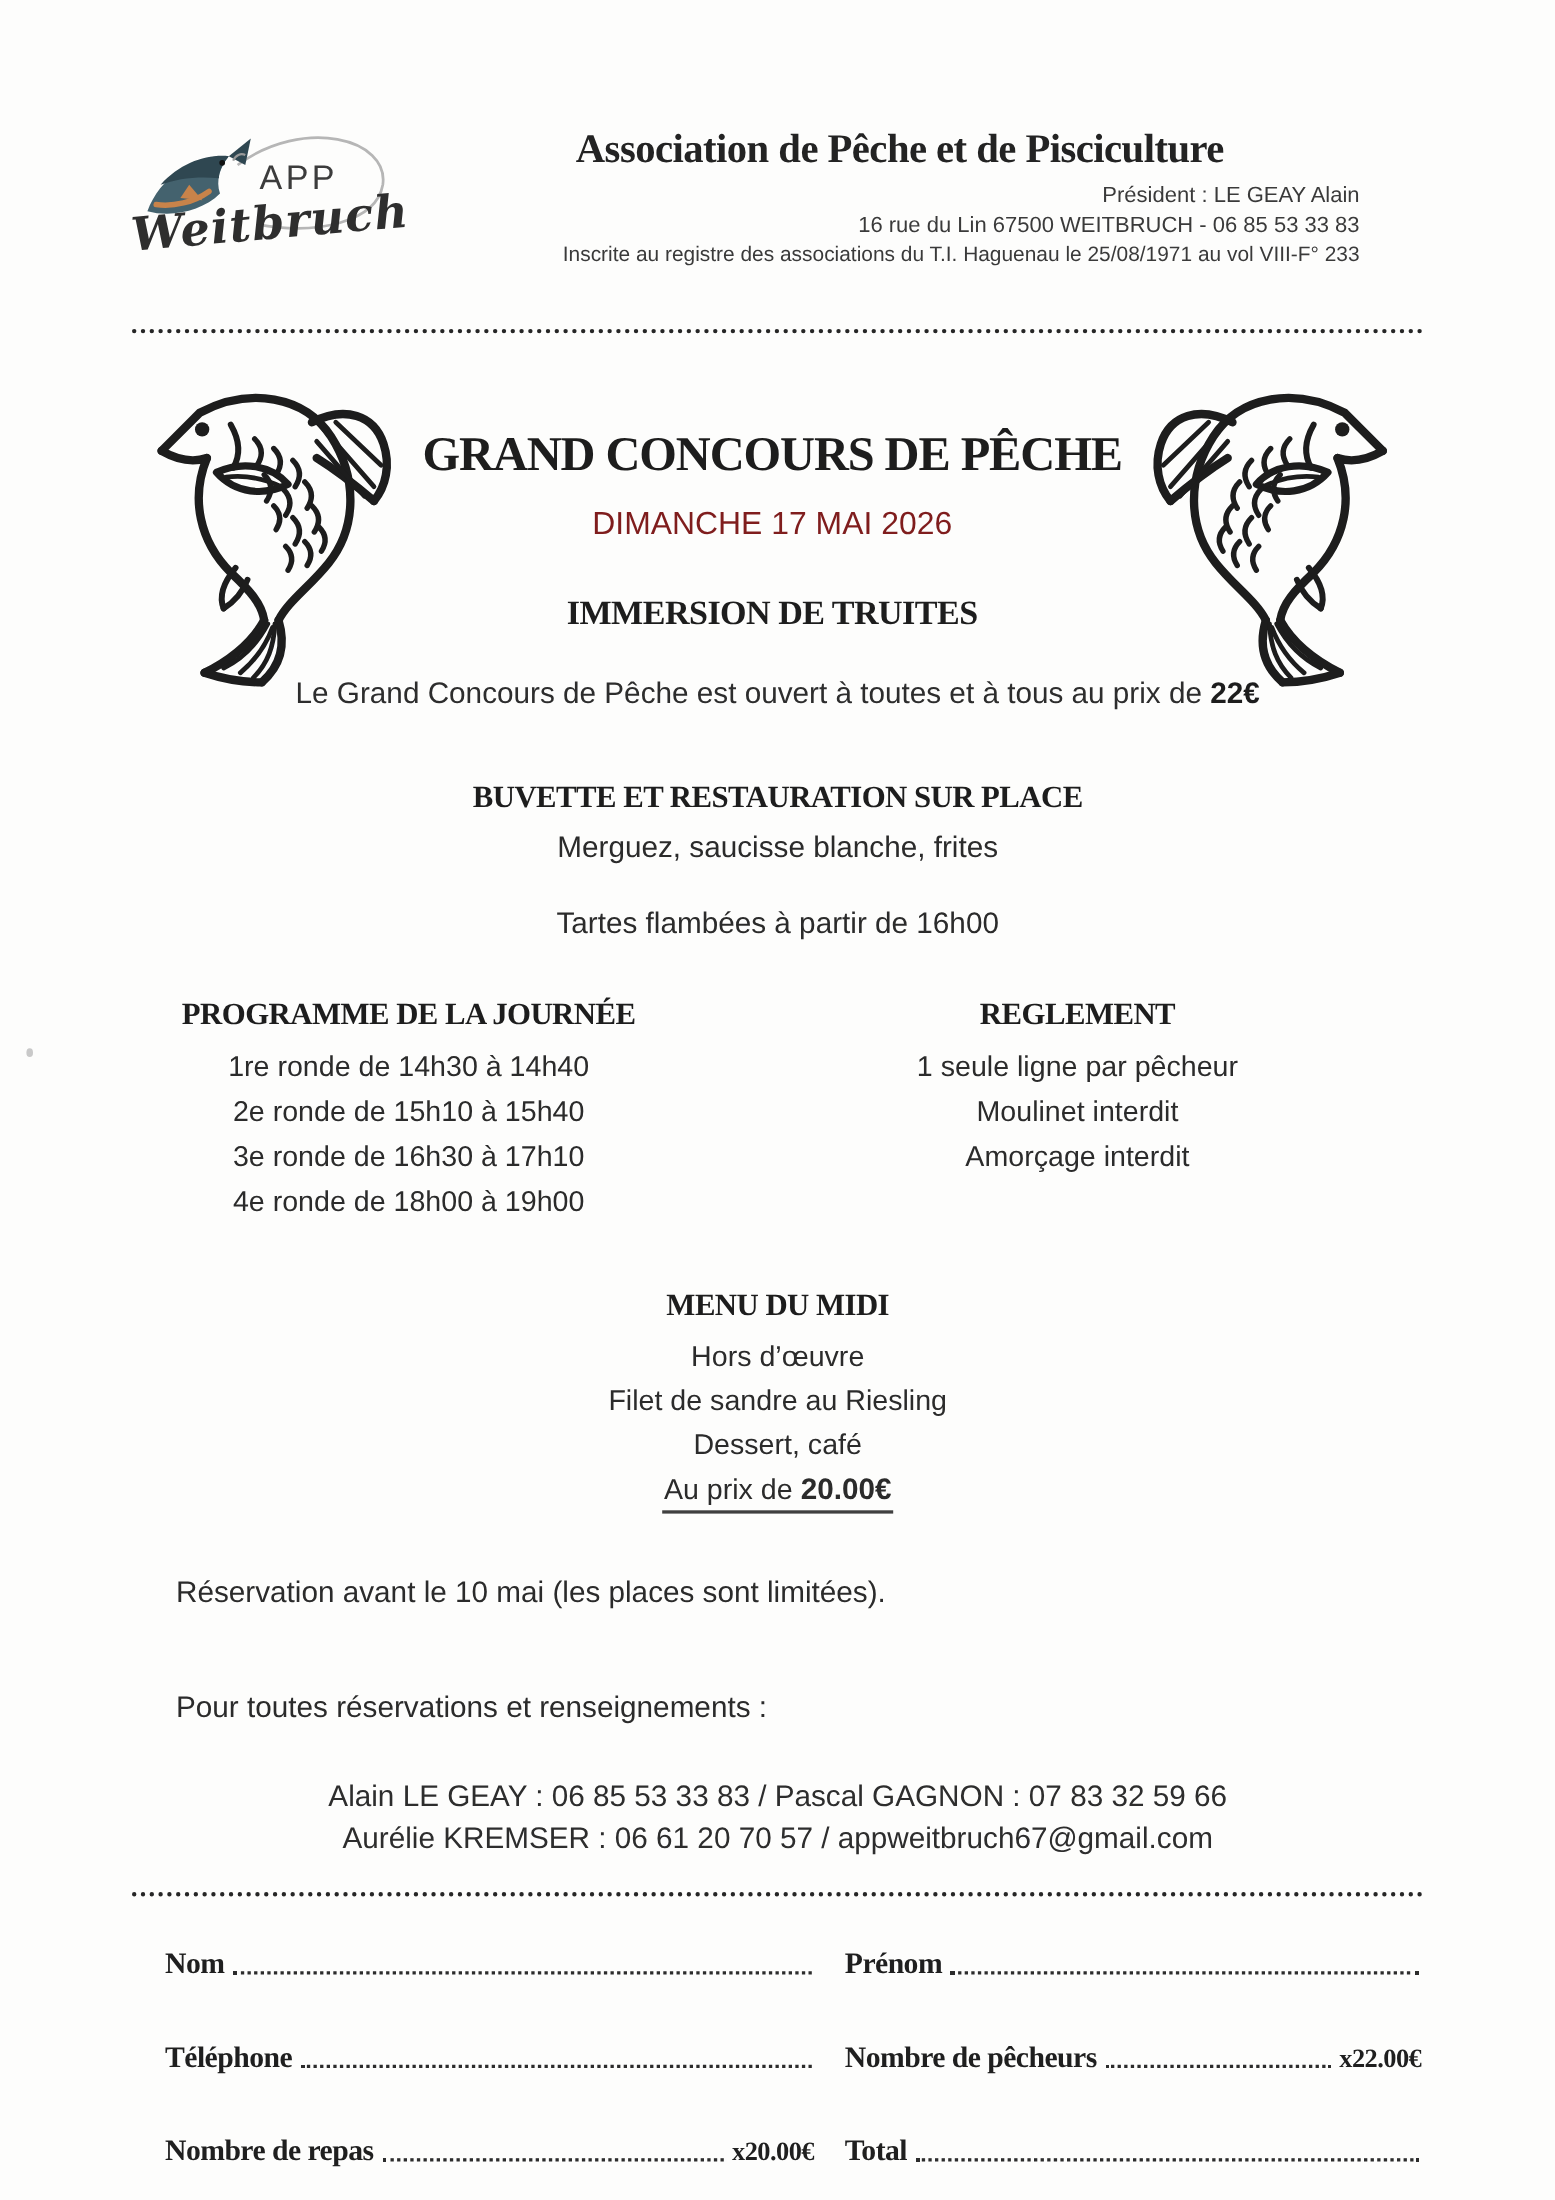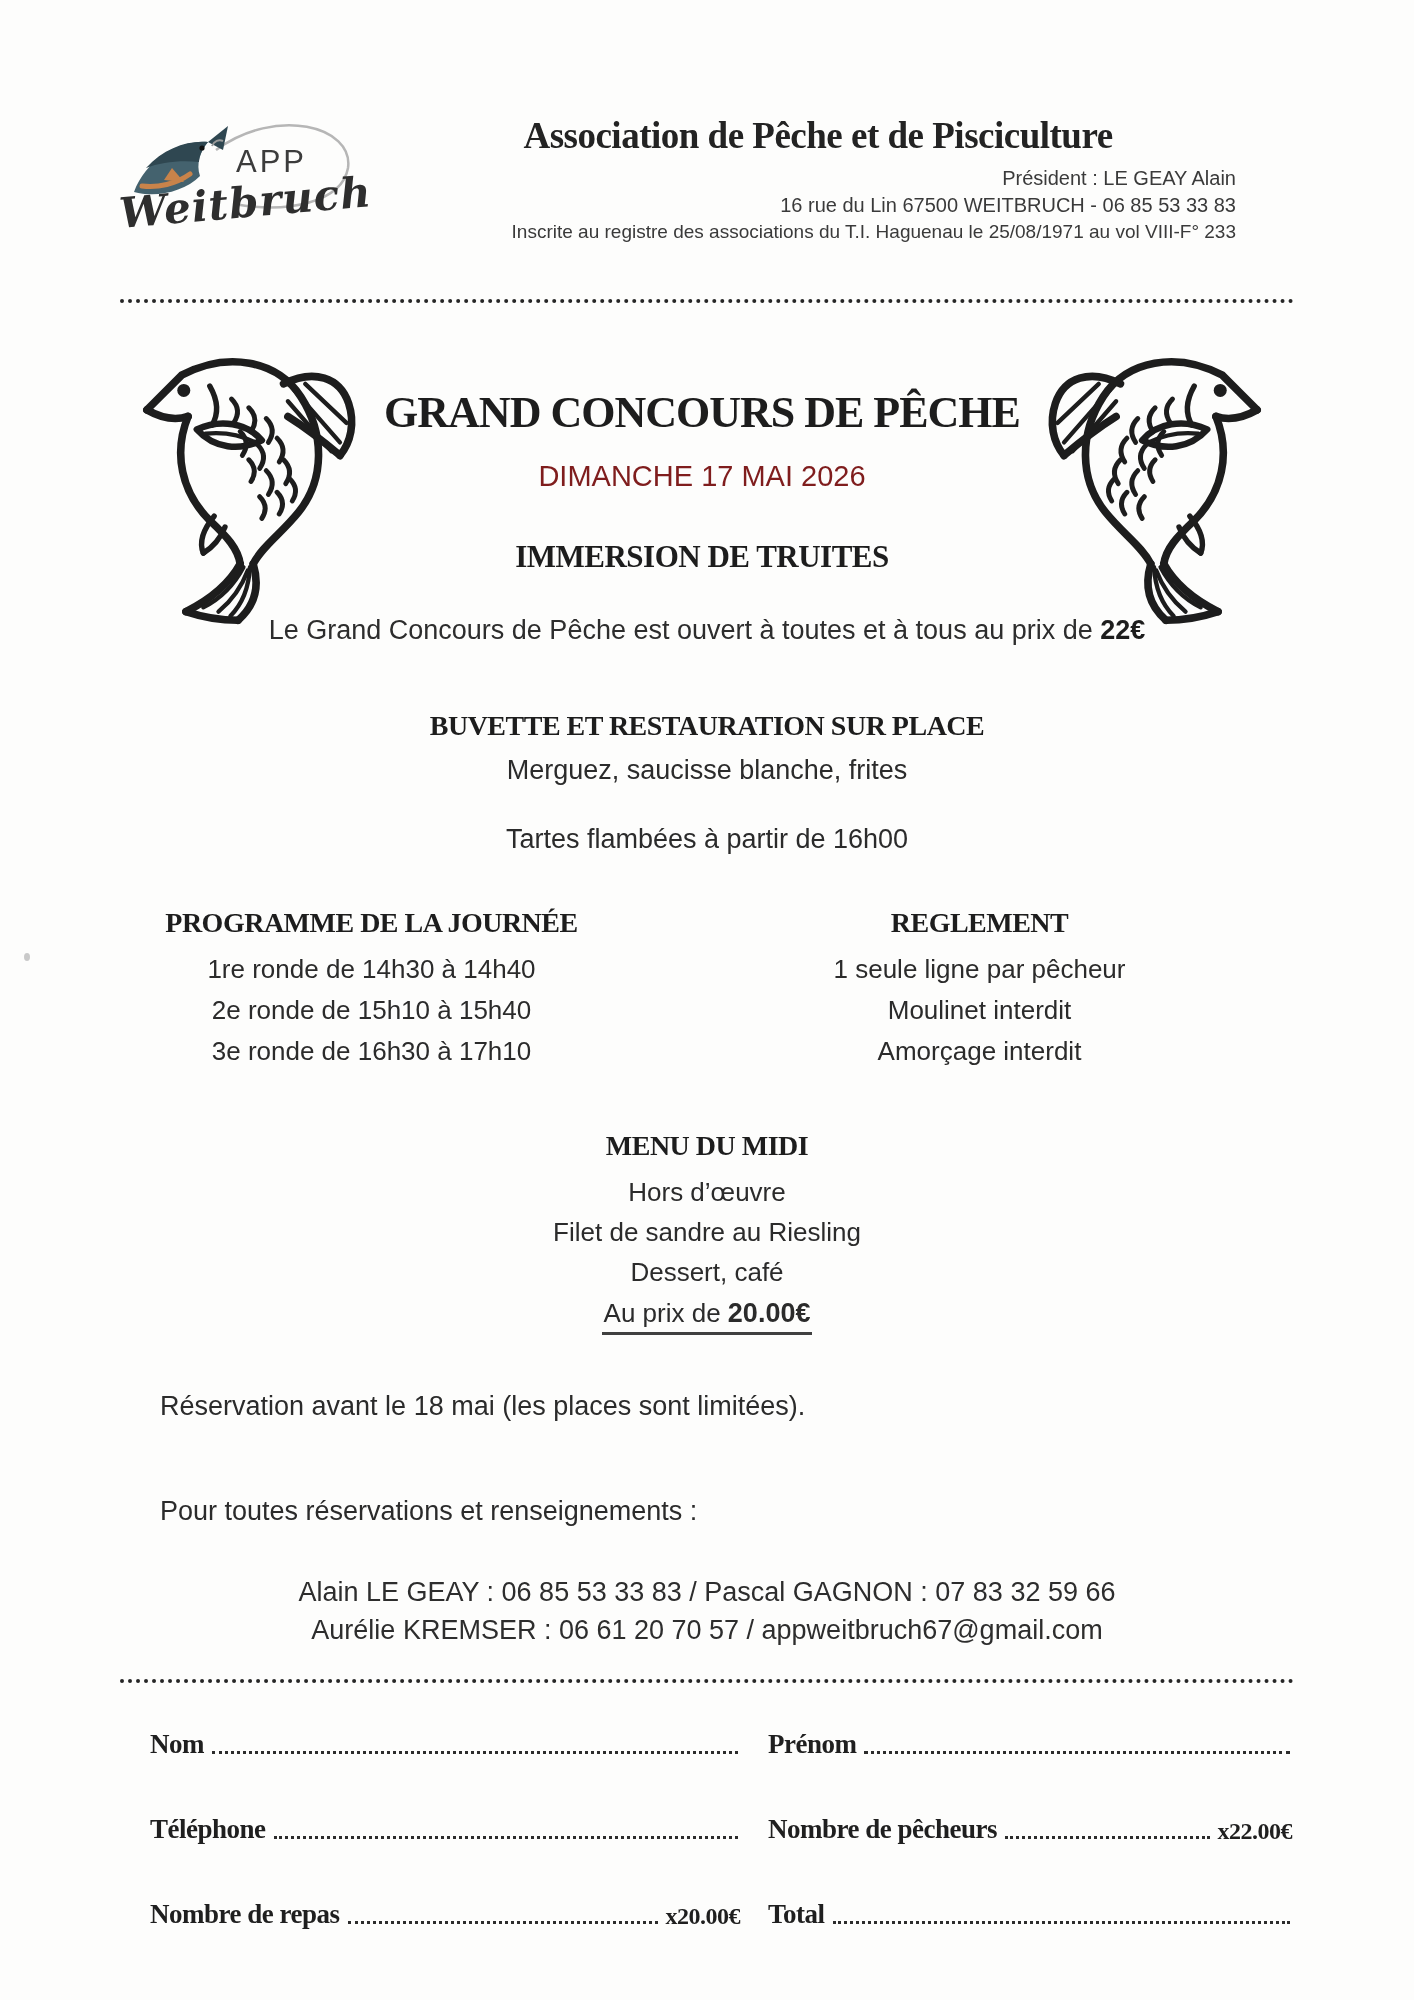--- a/index.html
+++ b/index.html
@@ -168,20 +168,21 @@
     <div class="buvette-line2">Tartes flambées à partir de 16h00</div>
   </div>
 
   <div class="columns">
     <div class="col-left">
       <div class="block-heading serif">PROGRAMME DE LA JOURNÉE</div>
       <ul class="col-list">
         <li>1re ronde de 14h30 à 14h40</li>
         <li>2e ronde de 15h10 à 15h40</li>
         <li>3e ronde de 16h30 à 17h10</li>
+        <li>4e ronde de 18h00 à 19h00</li>
       </ul>
     </div>
     <div class="col-right">
       <div class="block-heading serif">REGLEMENT</div>
       <ul class="col-list">
         <li>1 seule ligne par pêcheur</li>
         <li>Moulinet interdit</li>
         <li>Amorçage interdit</li>
       </ul>
     </div>
@@ -190,21 +191,21 @@
   <div class="menu">
     <div class="block-heading serif">MENU DU MIDI</div>
     <ul class="menu-list">
       <li>Hors d’œuvre</li>
       <li>Filet de sandre au Riesling</li>
       <li>Dessert, café</li>
     </ul>
     <div class="menu-price-line"><span>Au prix de </span><b>20.00€</b></div>
   </div>
 
-  <div class="note-1">Réservation avant le 18 mai (les places sont limitées).</div>
+  <div class="note-1">Réservation avant le 10 mai (les places sont limitées).</div>
   <div class="note-2">Pour toutes réservations et renseignements :</div>
 
   <div class="contacts">
     <div>Alain LE GEAY : 06 85 53 33 83 / Pascal GAGNON : 07 83 32 59 66</div>
     <div>Aurélie KREMSER : 06 61 20 70 57 / appweitbruch67@gmail.com</div>
   </div>
 
   <div class="dotted-sep sep-bottom"></div>
 
   <div class="form">

